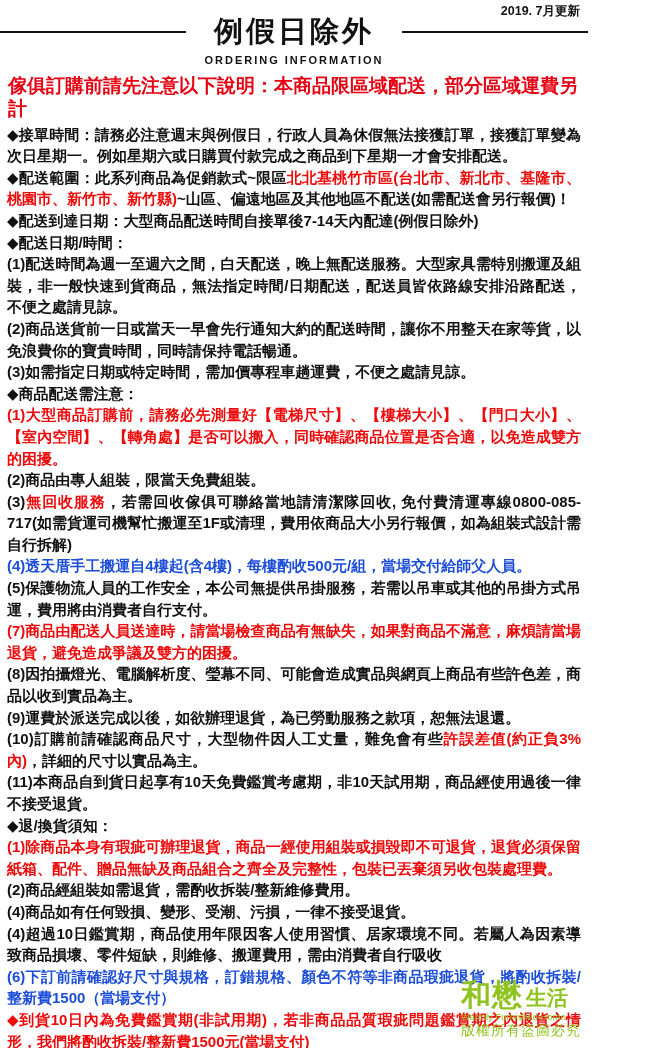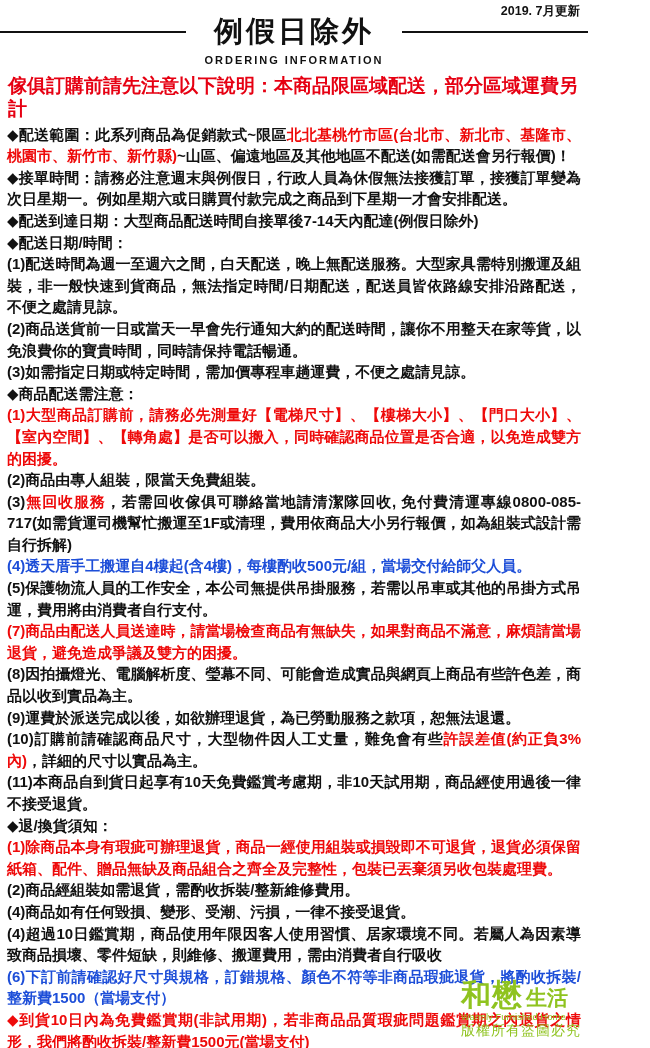--- a/index.html
+++ b/index.html
@@ -37,22 +37,22 @@
     <div class="rule"></div>
     <h1 class="page-title">例假日除外</h1>
     <div class="rule"></div>
   </div>
 
   <div class="subtitle">ORDERING INFORMATION</div>
 
   <div class="intro">傢俱訂購前請先注意以下說明：本商品限區域配送，部分區域運費另計</div>
 
   <div id="doc-body" class="doc-body">
+      <div class="para"><span class="black">◆接單時間：請務必注意週末與例假日，行政人員為休假無法接獲訂單，接獲訂單變為次日星期一。例如星期六或日購買付款完成之商品到下星期一才會安排配送。</span></div>
       <div class="para"><span class="black">◆配送範圍：此系列商品為促銷款式~限區</span><span class="red bold">北北基桃竹市區(台北市、新北市、基隆市、桃園市、新竹市、新竹縣)</span><span class="black">~山區、偏遠地區及其他地區不配送(如需配送會另行報價)！</span></div>
-      <div class="para"><span class="black">◆接單時間：請務必注意週末與例假日，行政人員為休假無法接獲訂單，接獲訂單變為次日星期一。例如星期六或日購買付款完成之商品到下星期一才會安排配送。</span></div>
       <div class="para"><span class="black">◆配送到達日期：大型商品配送時間自接單後7-14天內配達(例假日除外)</span></div>
       <div class="para"><span class="black">◆配送日期/時間：</span></div>
       <div class="para"><span class="black">(1)配送時間為週一至週六之間，白天配送，晚上無配送服務。大型家具需特別搬運及組裝，非一般快速到貨商品，無法指定時間/日期配送，配送員皆依路線安排沿路配送，不便之處請見諒。</span></div>
       <div class="para"><span class="black">(2)商品送貨前一日或當天一早會先行通知大約的配送時間，讓你不用整天在家等貨，以免浪費你的寶貴時間，同時請保持電話暢通。</span></div>
       <div class="para"><span class="black">(3)如需指定日期或特定時間，需加價專程車趟運費，不便之處請見諒。</span></div>
       <div class="para"><span class="black">◆商品配送需注意：</span></div>
       <div class="para"><span class="red bold">(1)大型商品訂購前，請務必先測量好【電梯尺寸】、【樓梯大小】、【門口大小】、【室內空間】、【轉角處】是否可以搬入，同時確認商品位置是否合適，以免造成雙方的困擾。</span></div>
       <div class="para"><span class="black">(2)商品由專人組裝，限當天免費組裝。</span></div>
       <div class="para"><span class="black">(3)</span><span class="red bold">無回收服務</span><span class="black">，若需回收傢俱可聯絡當地請清潔隊回收, 免付費清運專線0800-085-717(如需貨運司機幫忙搬運至1F或清理，費用依商品大小另行報價，如為組裝式設計需自行拆解)</span></div>
       <div class="para"><span class="blue">(4)透天厝手工搬運自4樓起(含4樓)，每樓酌收500元/組，當場交付給師父人員。</span></div>

